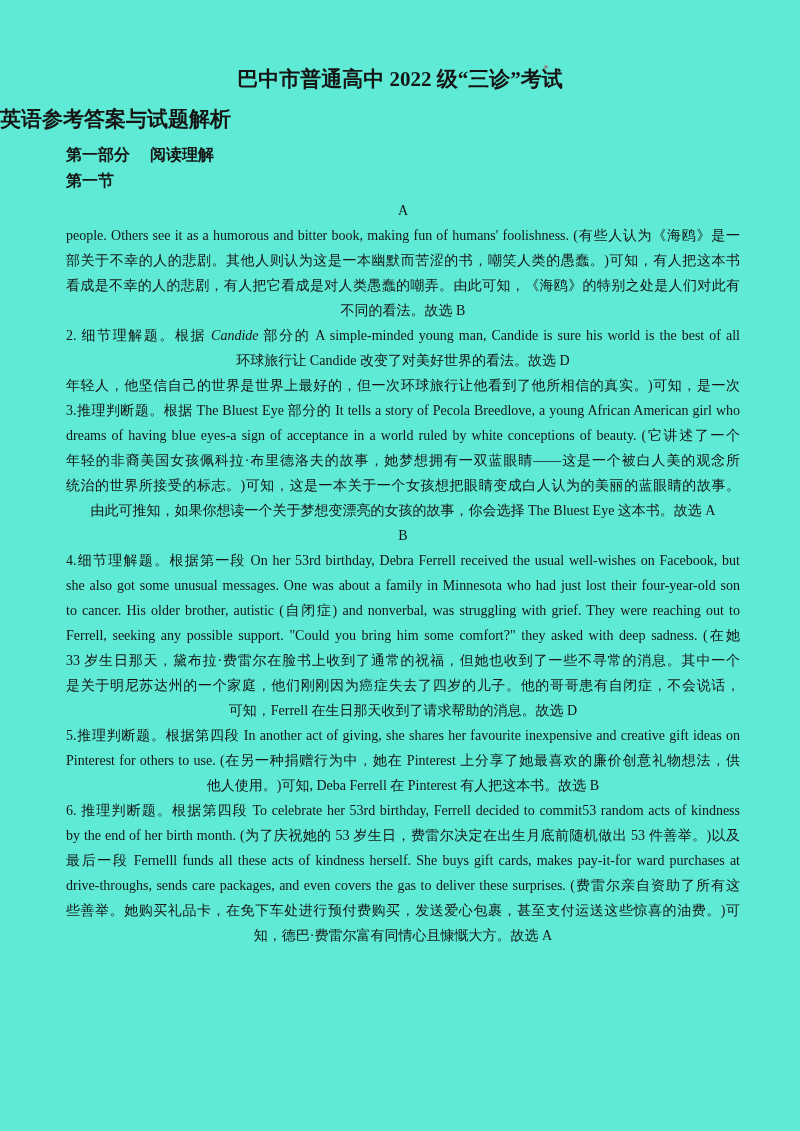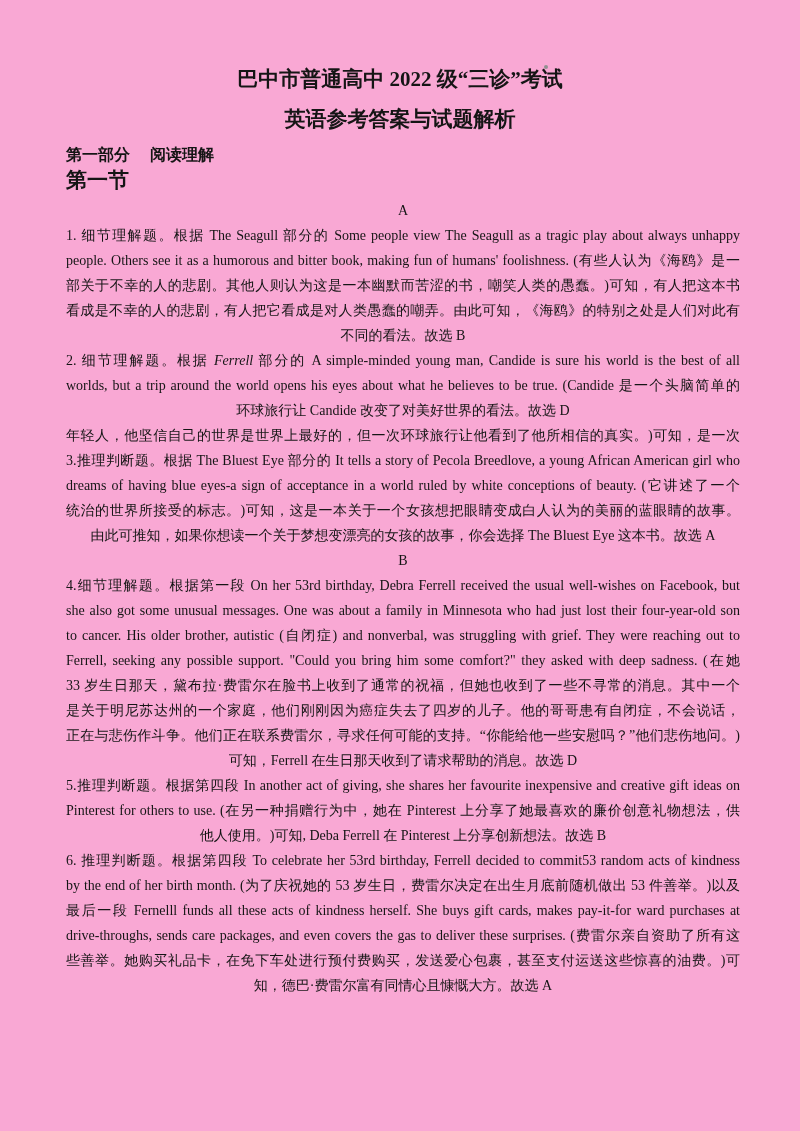--- a/index.html
+++ b/index.html
@@ -1,55 +1,55 @@
 <!DOCTYPE html>
 <html lang="zh"><head>
 <meta charset="utf-8">
 <style>
   html, body { margin: 0; padding: 0; background: #ffffff; }
   .page {
     position: relative;
     width: 800px;
     height: 1131px;
-    background: #f9a8d4;
+    background: #5eead4;
     font-family: "Liberation Serif", "DejaVu Serif", serif;
     color: #151515;
     overflow: hidden;
   }
   .doc-title {
     position: absolute;
     top: 66px; left: 0;
     width: 800px;
     margin: 0;
     text-align: center;
     font-size: 21px;
     line-height: 27px;
     font-weight: 700;
   }
   .doc-subtitle {
     position: absolute;
     top: 106px; left: 0;
     width: 800px;
     margin: 0;
-    text-align: center;
+    text-align: left;
     font-size: 21px;
     line-height: 27px;
     font-weight: 700;
   }
   .part-heading {
     position: absolute;
     top: 144px; left: 66px;
     font-size: 16px;
     line-height: 21px;
     font-weight: 700;
   }
   .section-heading {
     position: absolute;
     top: 170px; left: 66px;
-    font-size: 21px;
+    font-size: 16px;
     line-height: 21px;
     font-weight: 700;
   }
   .content {
     position: absolute;
     top: 198px; left: 66px;
     width: 674px;
     font-size: 14px;
   }
   .ln {
@@ -85,50 +85,48 @@
 
   <h1 class="doc-title">巴中市普通高中 2022 级“三诊”考试</h1>
   <h2 class="doc-subtitle">英语参考答案与试题解析</h2>
   <div class="part-heading">第一部分　 阅读理解</div>
   <div class="section-heading">第一节</div>
 
   <div class="content">
 
     <div class="ln center">A</div>
 
-    <div class="ln">1. 细节理解题。根据 The Seagull 部分的 Some people view The Seagull as a tragic play about always unhappy</div>
     <div class="ln">people. Others see it as a humorous and bitter book, making fun of humans' foolishness. (有些人认为《海鸥》是一</div>
     <div class="ln">部关于不幸的人的悲剧。其他人则认为这是一本幽默而苦涩的书，嘲笑人类的愚蠢。)可知，有人把这本书</div>
     <div class="ln">看成是不幸的人的悲剧，有人把它看成是对人类愚蠢的嘲弄。由此可知，《海鸥》的特别之处是人们对此有</div>
     <div class="ln end">不同的看法。故选 B</div>
 
-    <div class="ln"><span>2. 细节理解题。根据 </span><em>Ferrell</em><span> 部分的 A simple-minded young man, Candide is sure his world is the best of all</span></div>
-    <div class="ln">worlds, but a trip around the world opens his eyes about what he believes to be true. (Candide 是一个头脑简单的</div>
+    <div class="ln"><span>2. 细节理解题。根据 </span><em>Candide</em><span> 部分的 A simple-minded young man, Candide is sure his world is the best of all</span></div>
     <div class="ln end">环球旅行让 Candide 改变了对美好世界的看法。故选 D</div>
     <div class="ln">年轻人，他坚信自己的世界是世界上最好的，但一次环球旅行让他看到了他所相信的真实。)可知，是一次</div>
 
     <div class="ln">3.推理判断题。根据 The Bluest Eye 部分的 It tells a story of Pecola Breedlove, a young African American girl who</div>
     <div class="ln">dreams of having blue eyes-a sign of acceptance in a world ruled by white conceptions of beauty. (它讲述了一个</div>
+    <div class="ln">年轻的非裔美国女孩佩科拉·布里德洛夫的故事，她梦想拥有一双蓝眼睛——这是一个被白人美的观念所</div>
     <div class="ln">统治的世界所接受的标志。)可知，这是一本关于一个女孩想把眼睛变成白人认为的美丽的蓝眼睛的故事。</div>
     <div class="ln end">由此可推知，如果你想读一个关于梦想变漂亮的女孩的故事，你会选择 The Bluest Eye 这本书。故选 A</div>
 
     <div class="ln center">B</div>
 
     <div class="ln">4.细节理解题。根据第一段 On her 53rd birthday, Debra Ferrell received the usual well-wishes on Facebook, but</div>
     <div class="ln">she also got some unusual messages. One was about a family in Minnesota who had just lost their four-year-old son</div>
     <div class="ln">to cancer. His older brother, autistic (自闭症) and nonverbal, was struggling with grief. They were reaching out to</div>
     <div class="ln">Ferrell, seeking any possible support. "Could you bring him some comfort?" they asked with deep sadness. (在她</div>
     <div class="ln">33 岁生日那天，黛布拉·费雷尔在脸书上收到了通常的祝福，但她也收到了一些不寻常的消息。其中一个</div>
     <div class="ln">是关于明尼苏达州的一个家庭，他们刚刚因为癌症失去了四岁的儿子。他的哥哥患有自闭症，不会说话，</div>
-    <div class="ln">正在与悲伤作斗争。他们正在联系费雷尔，寻求任何可能的支持。“你能给他一些安慰吗？”他们悲伤地问。)</div>
     <div class="ln end">可知，Ferrell 在生日那天收到了请求帮助的消息。故选 D</div>
 
     <div class="ln">5.推理判断题。根据第四段 In another act of giving, she shares her favourite inexpensive and creative gift ideas on</div>
     <div class="ln">Pinterest for others to use. (在另一种捐赠行为中，她在 Pinterest 上分享了她最喜欢的廉价创意礼物想法，供</div>
-    <div class="ln end">他人使用。)可知, Deba Ferrell 在 Pinterest 上分享创新想法。故选 B</div>
+    <div class="ln end">他人使用。)可知, Deba Ferrell 在 Pinterest 有人把这本书。故选 B</div>
 
     <div class="ln">6. 推理判断题。根据第四段 To celebrate her 53rd birthday, Ferrell decided to commit53 random acts of kindness</div>
     <div class="ln">by the end of her birth month. (为了庆祝她的 53 岁生日，费雷尔决定在出生月底前随机做出 53 件善举。)以及</div>
     <div class="ln">最后一段 Fernelll funds all these acts of kindness herself. She buys gift cards, makes pay-it-for ward purchases at</div>
     <div class="ln">drive-throughs, sends care packages, and even covers the gas to deliver these surprises. (费雷尔亲自资助了所有这</div>
     <div class="ln">些善举。她购买礼品卡，在免下车处进行预付费购买，发送爱心包裹，甚至支付运送这些惊喜的油费。)可</div>
     <div class="ln end">知，德巴·费雷尔富有同情心且慷慨大方。故选 A</div>
 
   </div>
 </div>

